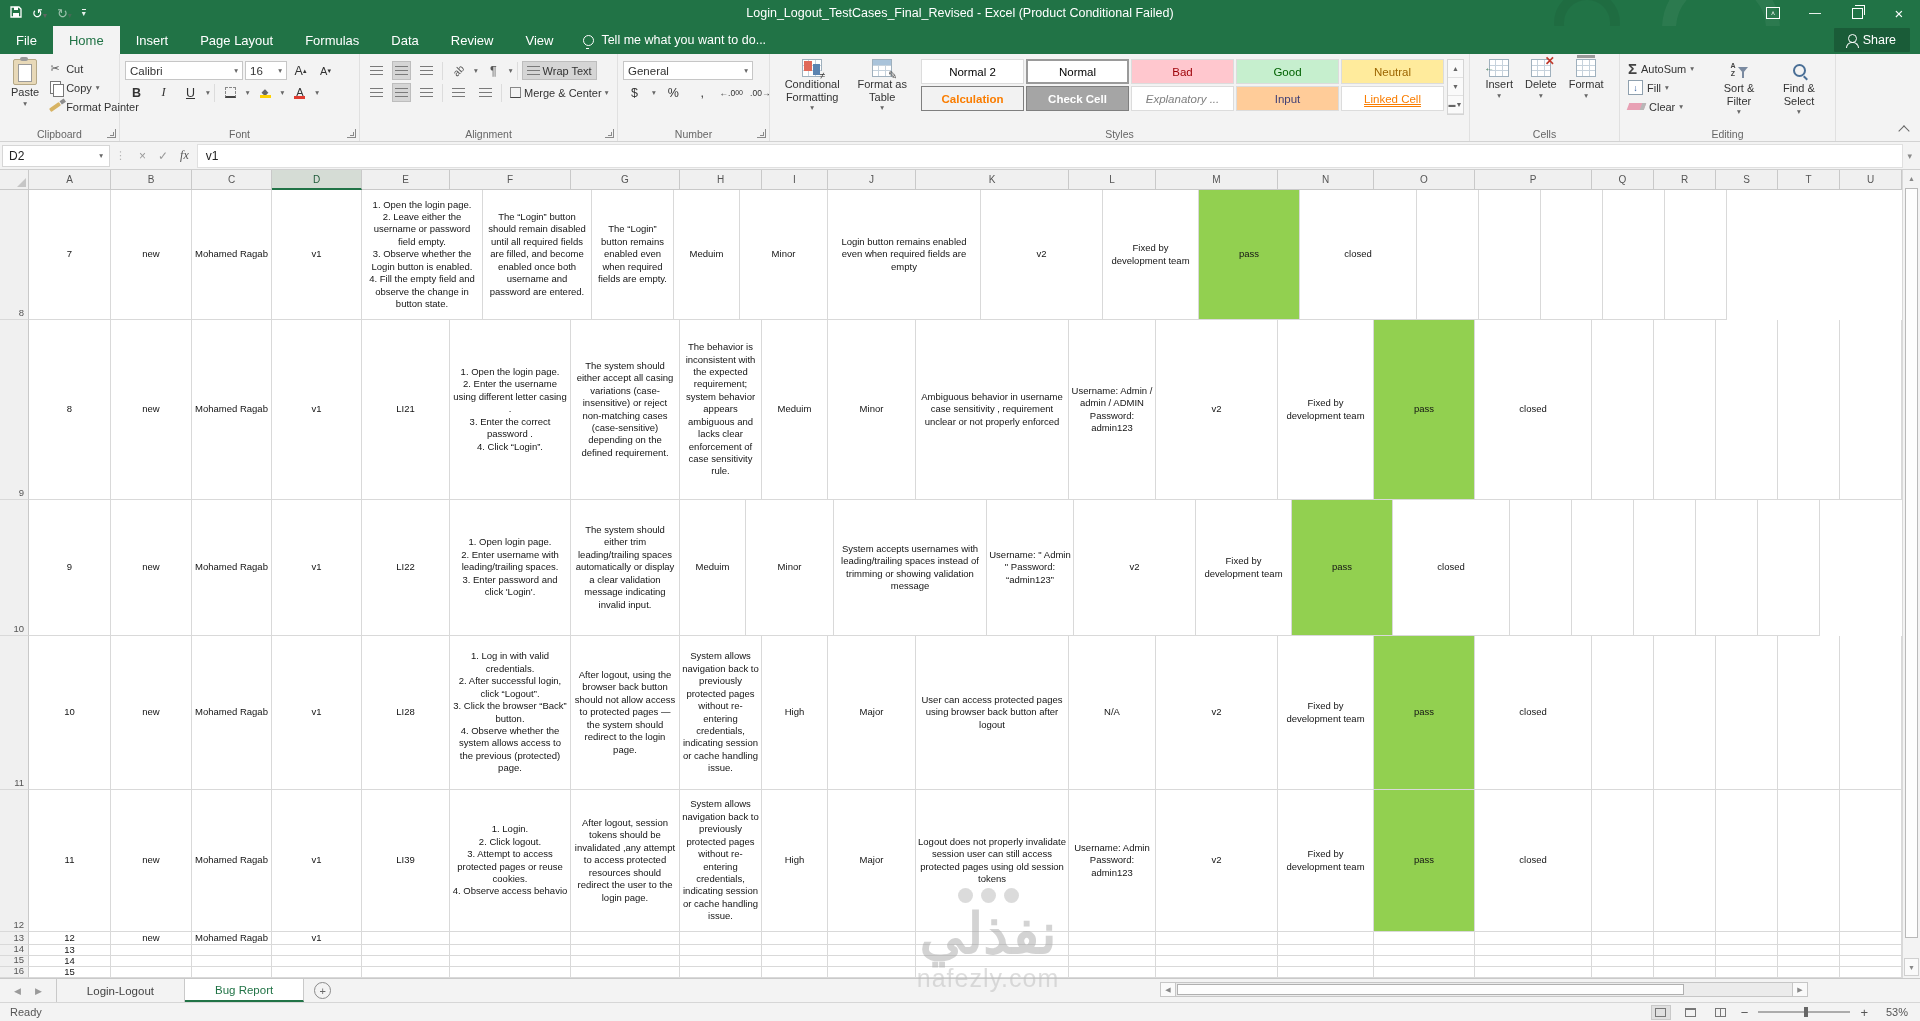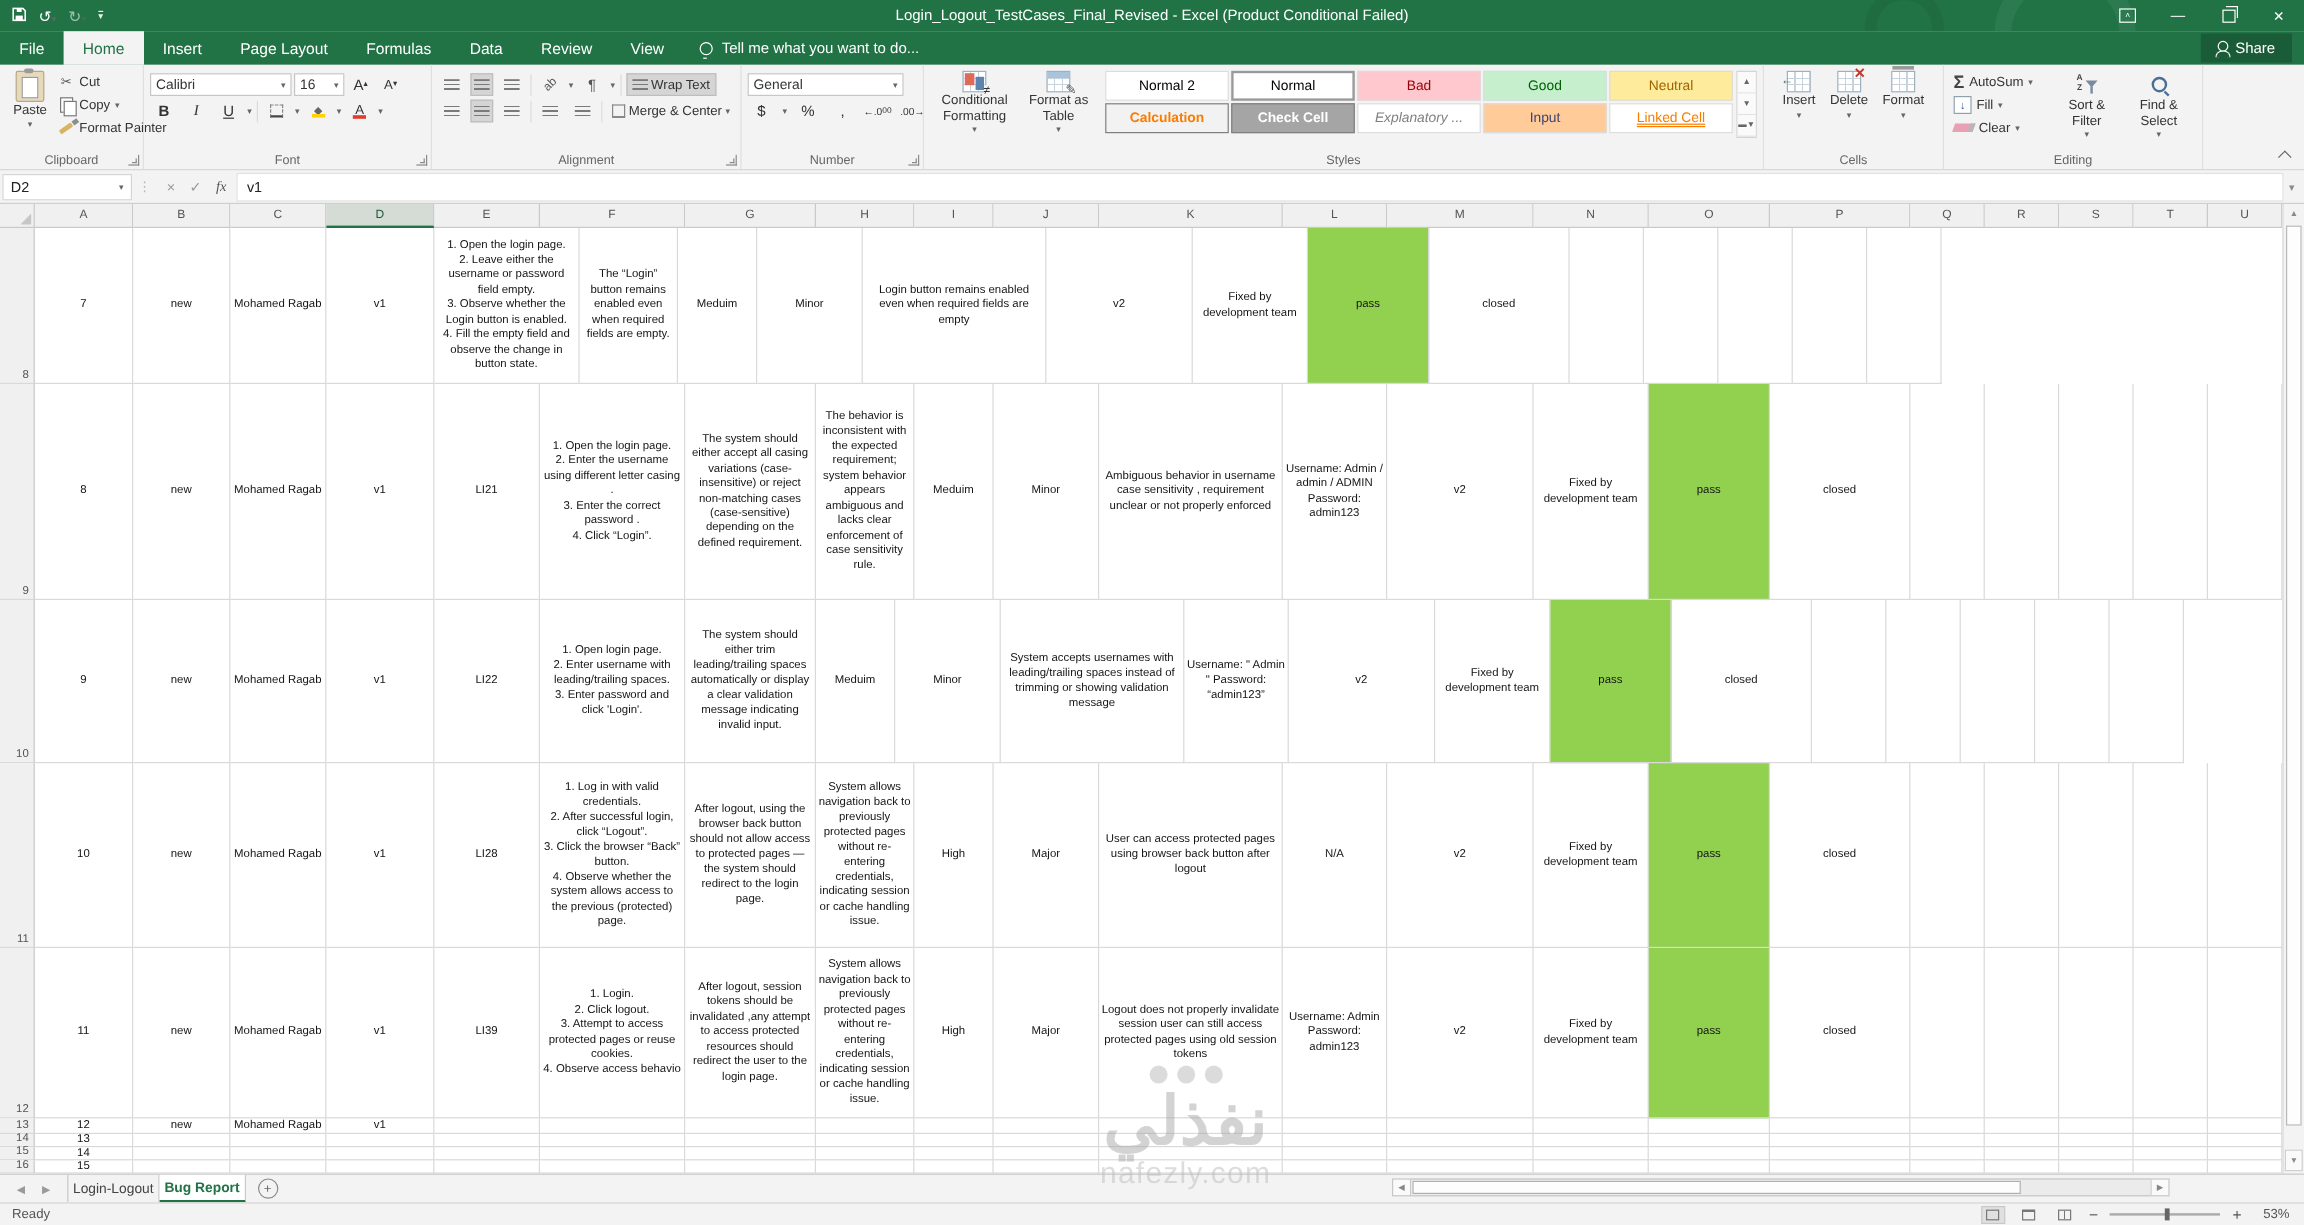--- a/index.html
+++ b/index.html
@@ -124,23 +124,23 @@
   .cell.green{background:#92D050;}
   
   .vscroll{position:absolute;right:0;top:170px;width:18px;height:808px;background:#f3f3f3;border-left:1px solid #d9d9d9;box-sizing:border-box;}
   .vs-arrow{height:16px;display:flex;align-items:center;justify-content:center;font-size:7px;color:#888;}
   .vs-thumb{position:absolute;left:2px;right:2px;top:18px;bottom:40px;background:#fdfdfd;border:1px solid #b9b9b9;}
   .vs-down{position:absolute;bottom:2px;left:0;right:0;height:16px;display:flex;align-items:center;justify-content:center;font-size:7px;color:#888;border:1px solid #d0d0d0;background:#fafafa;margin:0 1px;}
   
   .bottomband{position:absolute;left:0;top:978px;width:1920px;height:24px;background:#f3f3f3;border-top:1px solid #c9c9c9;
     display:flex;align-items:stretch;box-sizing:border-box;}
   .navarrows{display:flex;align-items:center;gap:14px;padding:0 14px;color:#9a9a9a;font-size:9px;}
-  .stab{padding:0 4px;display:flex;align-items:center;font-size:11.5px;color:#444;border-right:1px solid #c9c9c9;}
+  .stab{padding:0 30px;display:flex;align-items:center;font-size:11.5px;color:#444;border-right:1px solid #c9c9c9;}
   .stab:first-of-type{border-left:1px solid #c9c9c9;}
-  .stab.active{background:#fff;color:#217346;font-weight:bold;border-bottom:2.5px solid #217346;box-sizing:border-box;}
+  .stab.active{background:#fff;color:#217346;font-weight:normal;border-bottom:2.5px solid #217346;box-sizing:border-box;}
   .addsheet{width:15px;height:15px;border:1px solid #8a8a8a;border-radius:50%;display:flex;align-items:center;justify-content:center;
     font-size:11px;color:#666;margin:auto 10px;}
   .hscroll{position:absolute;left:1160px;top:981px;width:648px;height:17px;display:flex;align-items:center;}
   .hs-arrow{width:16px;height:15px;border:1px solid #c6c6c6;background:#fafafa;display:flex;align-items:center;justify-content:center;font-size:7px;color:#888;box-sizing:border-box;}
   .hs-track{flex:1;height:15px;border:1px solid #c6c6c6;border-left:none;border-right:none;background:#ebebeb;position:relative;box-sizing:border-box;}
   .hs-thumb{position:absolute;left:1px;top:1px;bottom:1px;width:82%;background:#fdfdfd;border:1px solid #b0b0b0;}
   
   .statusbar{position:absolute;left:0;top:1002px;width:1920px;height:19px;background:#f3f3f3;border-top:1px solid #d6d6d6;
     display:flex;align-items:center;font-size:11px;color:#555;box-sizing:border-box;}
   .ready{padding-left:10px;}
@@ -505,20 +505,21 @@
     <div class="srow" style="height: 130px;">
       <div class="rowhdr">8</div>
       <div class="cell" style="width: 82px;">7</div>
       <div class="cell" style="width: 81px;">new</div>
       <div class="cell" style="width: 80px;">Mohamed Ragab</div>
       <div class="cell" style="width: 90px;">v1</div>
       <div class="cell" style="width: 121px;">1. Open the login page.
 2. Leave either the username or password field empty.
 3. Observe whether the Login button is enabled.
 4. Fill the empty field and observe the change in button state.</div>
+      <div class="cell" style="width: 109px;">The “Login” button should remain disabled until all required fields are filled, and become enabled once both username and password are entered.</div>
       <div class="cell" style="width: 82px;">The “Login” button remains enabled even when required fields are empty.</div>
       <div class="cell" style="width: 66px;">Meduim</div>
       <div class="cell" style="width: 88px;">Minor</div>
       <div class="cell" style="width: 153px;">Login button remains enabled even when required fields are empty</div>
       <div class="cell" style="width: 122px;">v2</div>
       <div class="cell" style="width: 96px;">Fixed by development team</div>
       <div class="cell green" style="width: 101px;">pass</div>
       <div class="cell" style="width: 117px;">closed</div>
       <div class="cell" style="width: 62px;"></div>
       <div class="cell" style="width: 62px;"></div>

